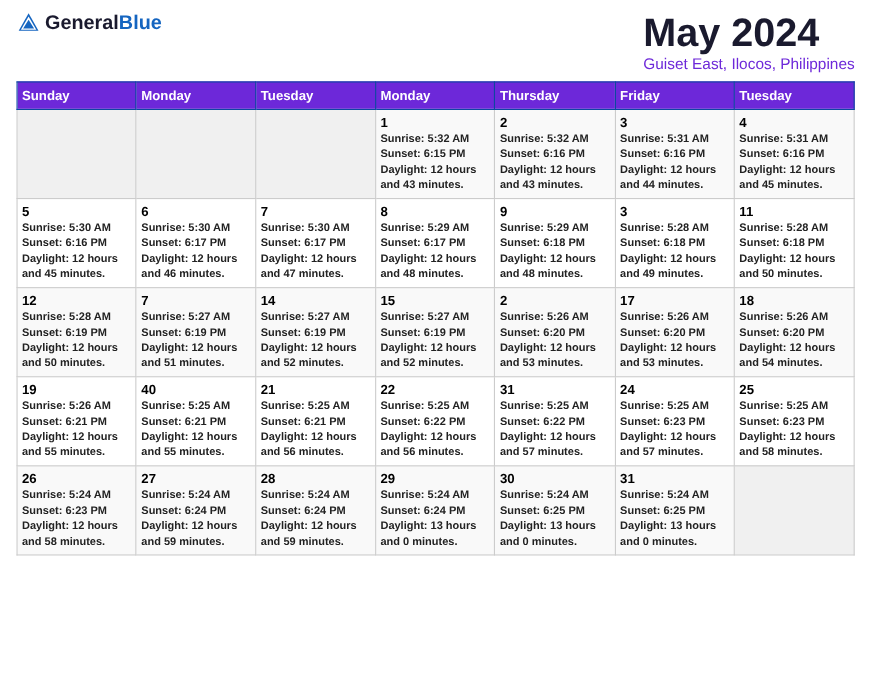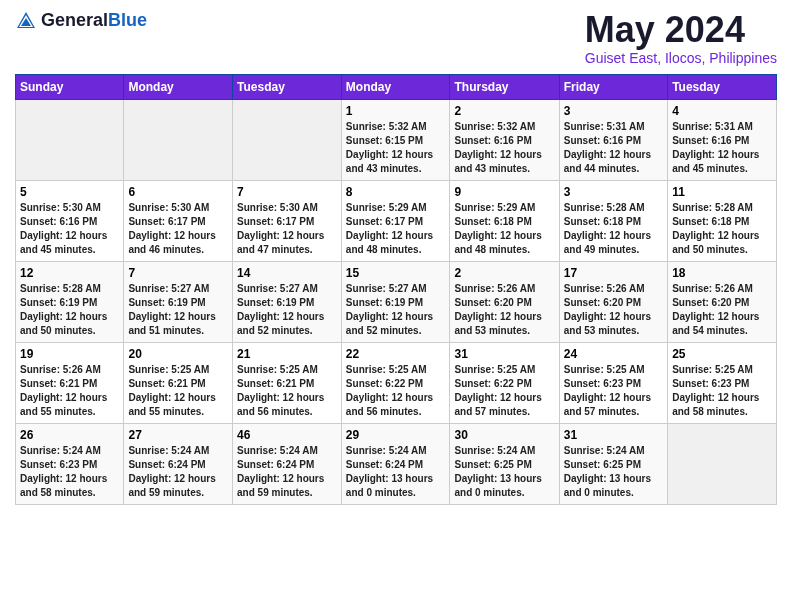--- a/index.html
+++ b/index.html
@@ -238,21 +238,21 @@
         </td>
       </tr>
       <tr>
         <td>
           <span class="day-number">19</span>
           <div class="day-info" style="white-space: pre-line;">Sunrise: 5:26 AM
 Sunset: 6:21 PM
 Daylight: 12 hours and 55 minutes.</div>
         </td>
         <td>
-          <span class="day-number">20</span>
+          <span class="day-number">40</span>
           <div class="day-info" style="white-space: pre-line;">Sunrise: 5:25 AM
 Sunset: 6:21 PM
 Daylight: 12 hours and 55 minutes.</div>
         </td>
         <td>
           <span class="day-number">21</span>
           <div class="day-info" style="white-space: pre-line;">Sunrise: 5:25 AM
 Sunset: 6:21 PM
 Daylight: 12 hours and 56 minutes.</div>
         </td>
@@ -288,21 +288,21 @@
 Sunset: 6:23 PM
 Daylight: 12 hours and 58 minutes.</div>
         </td>
         <td>
           <span class="day-number">27</span>
           <div class="day-info" style="white-space: pre-line;">Sunrise: 5:24 AM
 Sunset: 6:24 PM
 Daylight: 12 hours and 59 minutes.</div>
         </td>
         <td>
-          <span class="day-number">46</span>
+          <span class="day-number">28</span>
           <div class="day-info" style="white-space: pre-line;">Sunrise: 5:24 AM
 Sunset: 6:24 PM
 Daylight: 12 hours and 59 minutes.</div>
         </td>
         <td>
           <span class="day-number">29</span>
           <div class="day-info" style="white-space: pre-line;">Sunrise: 5:24 AM
 Sunset: 6:24 PM
 Daylight: 13 hours and 0 minutes.</div>
         </td>

